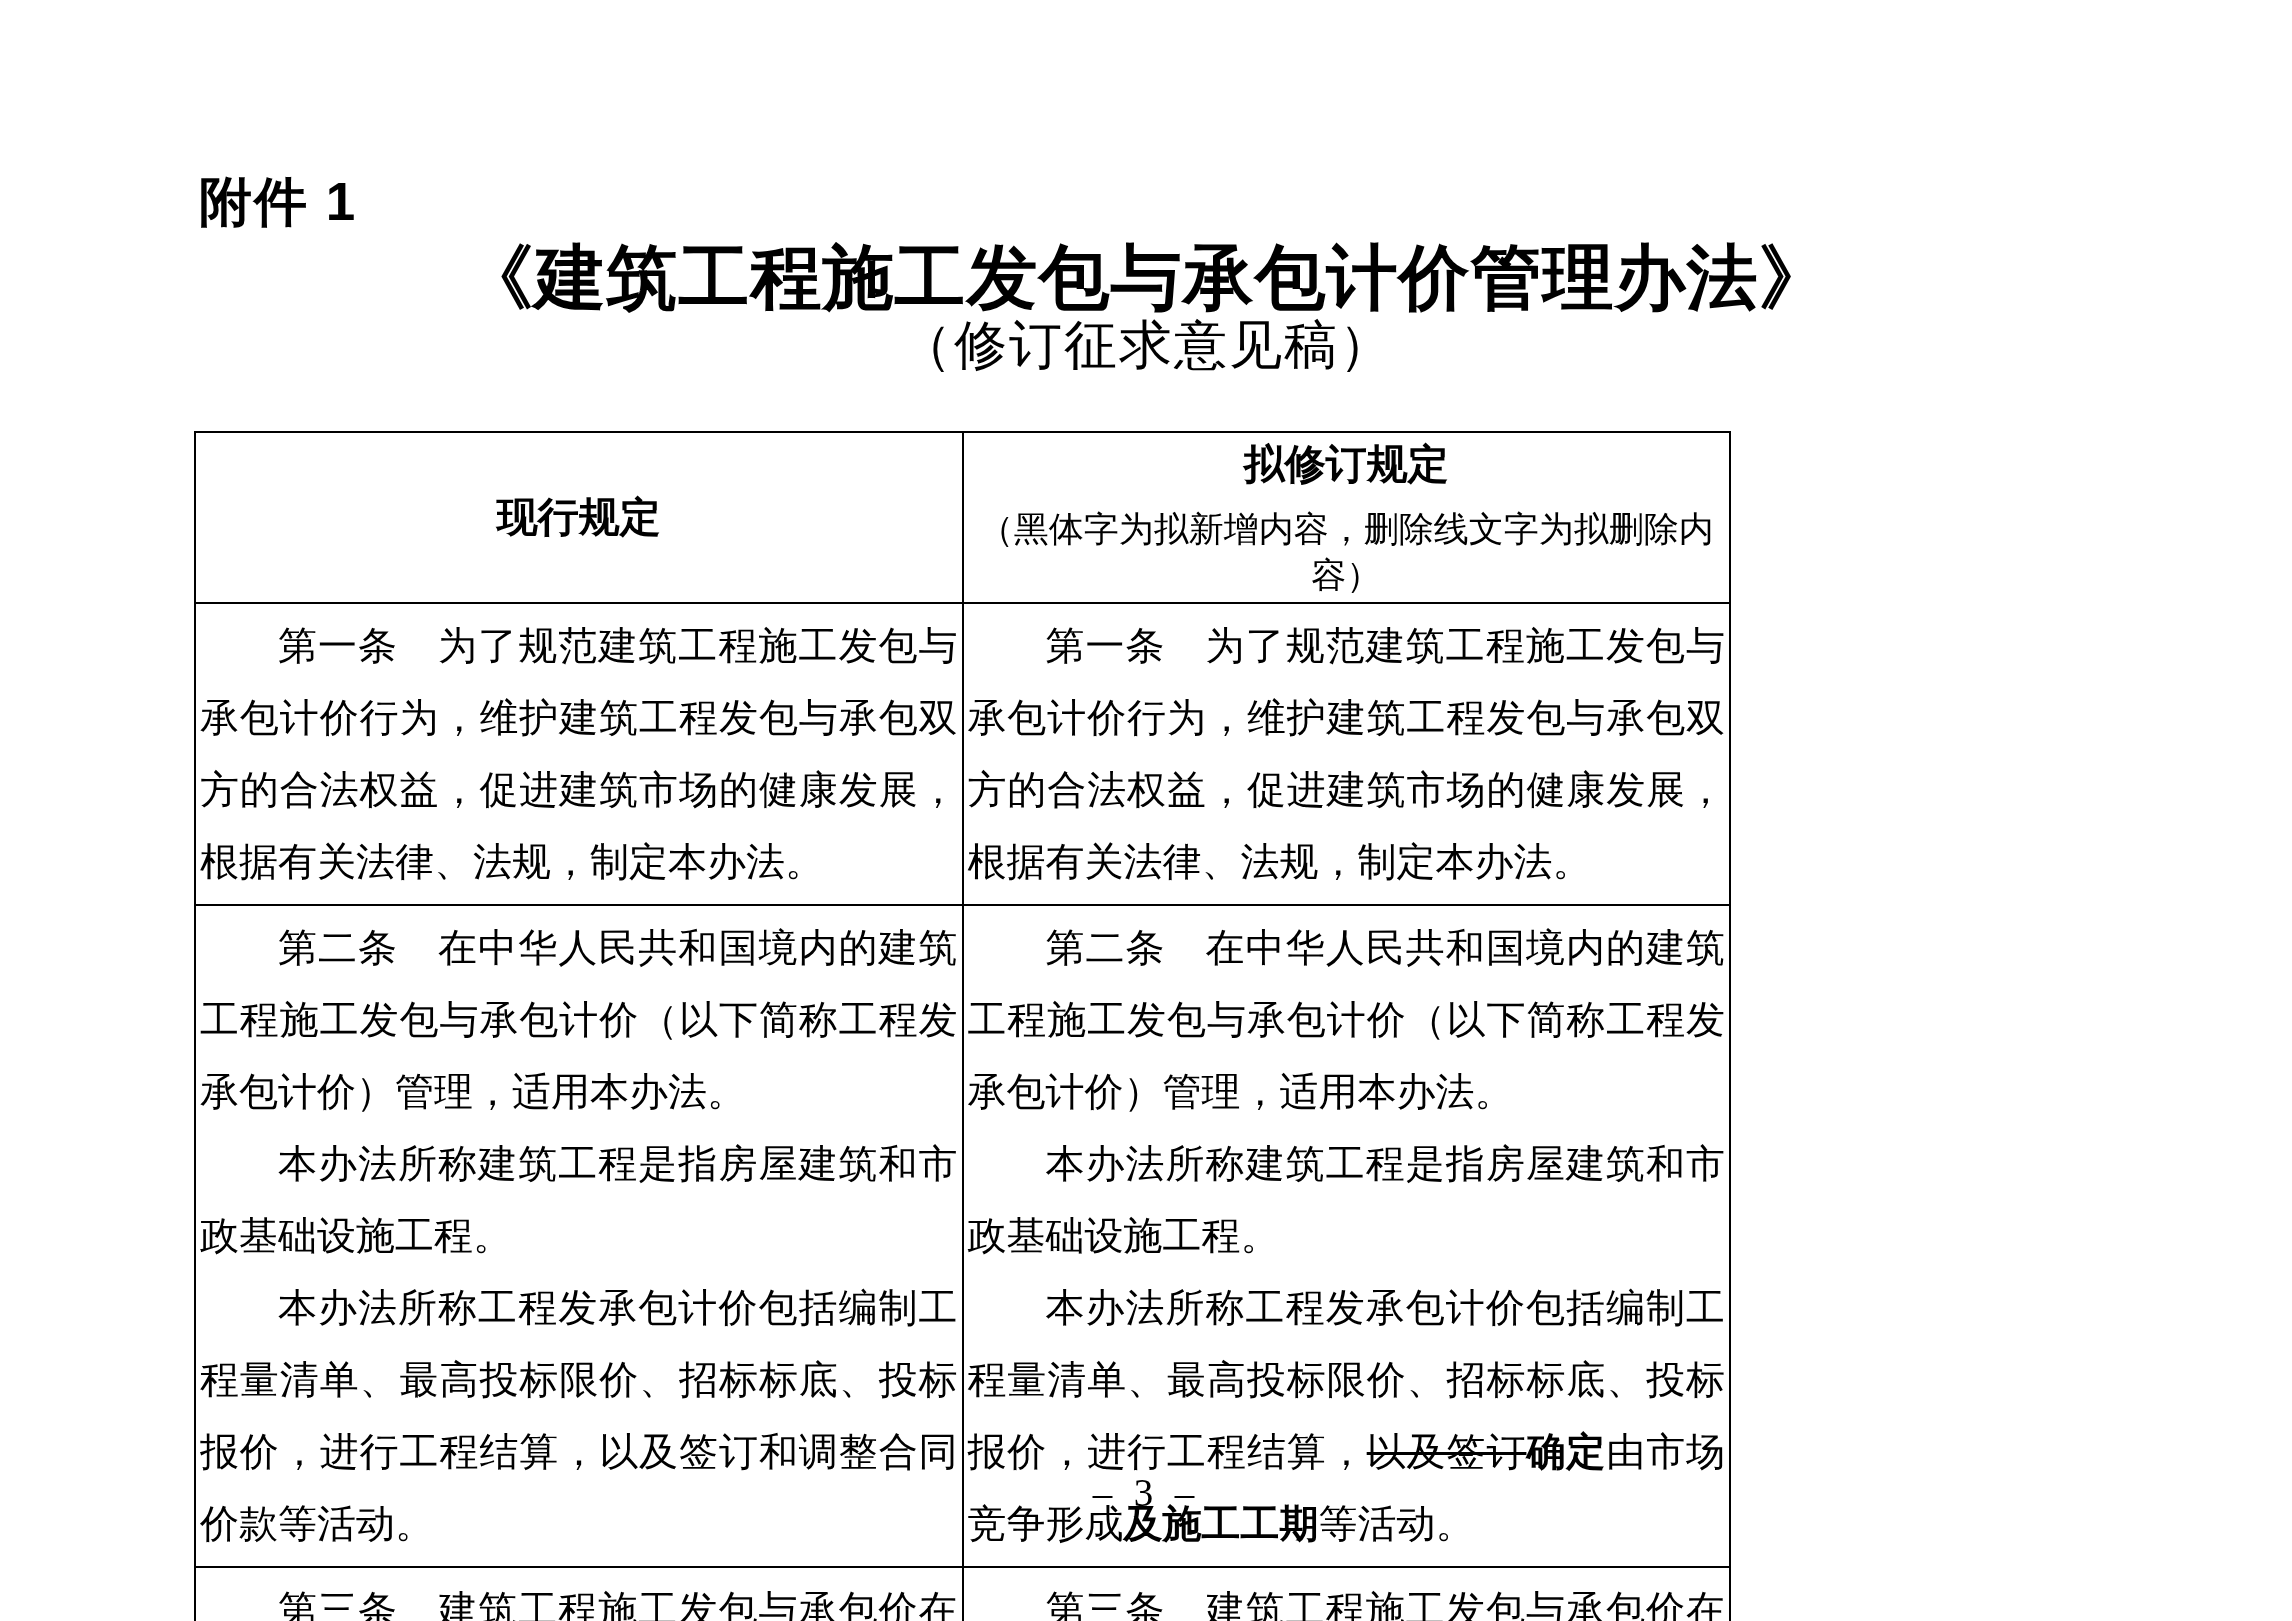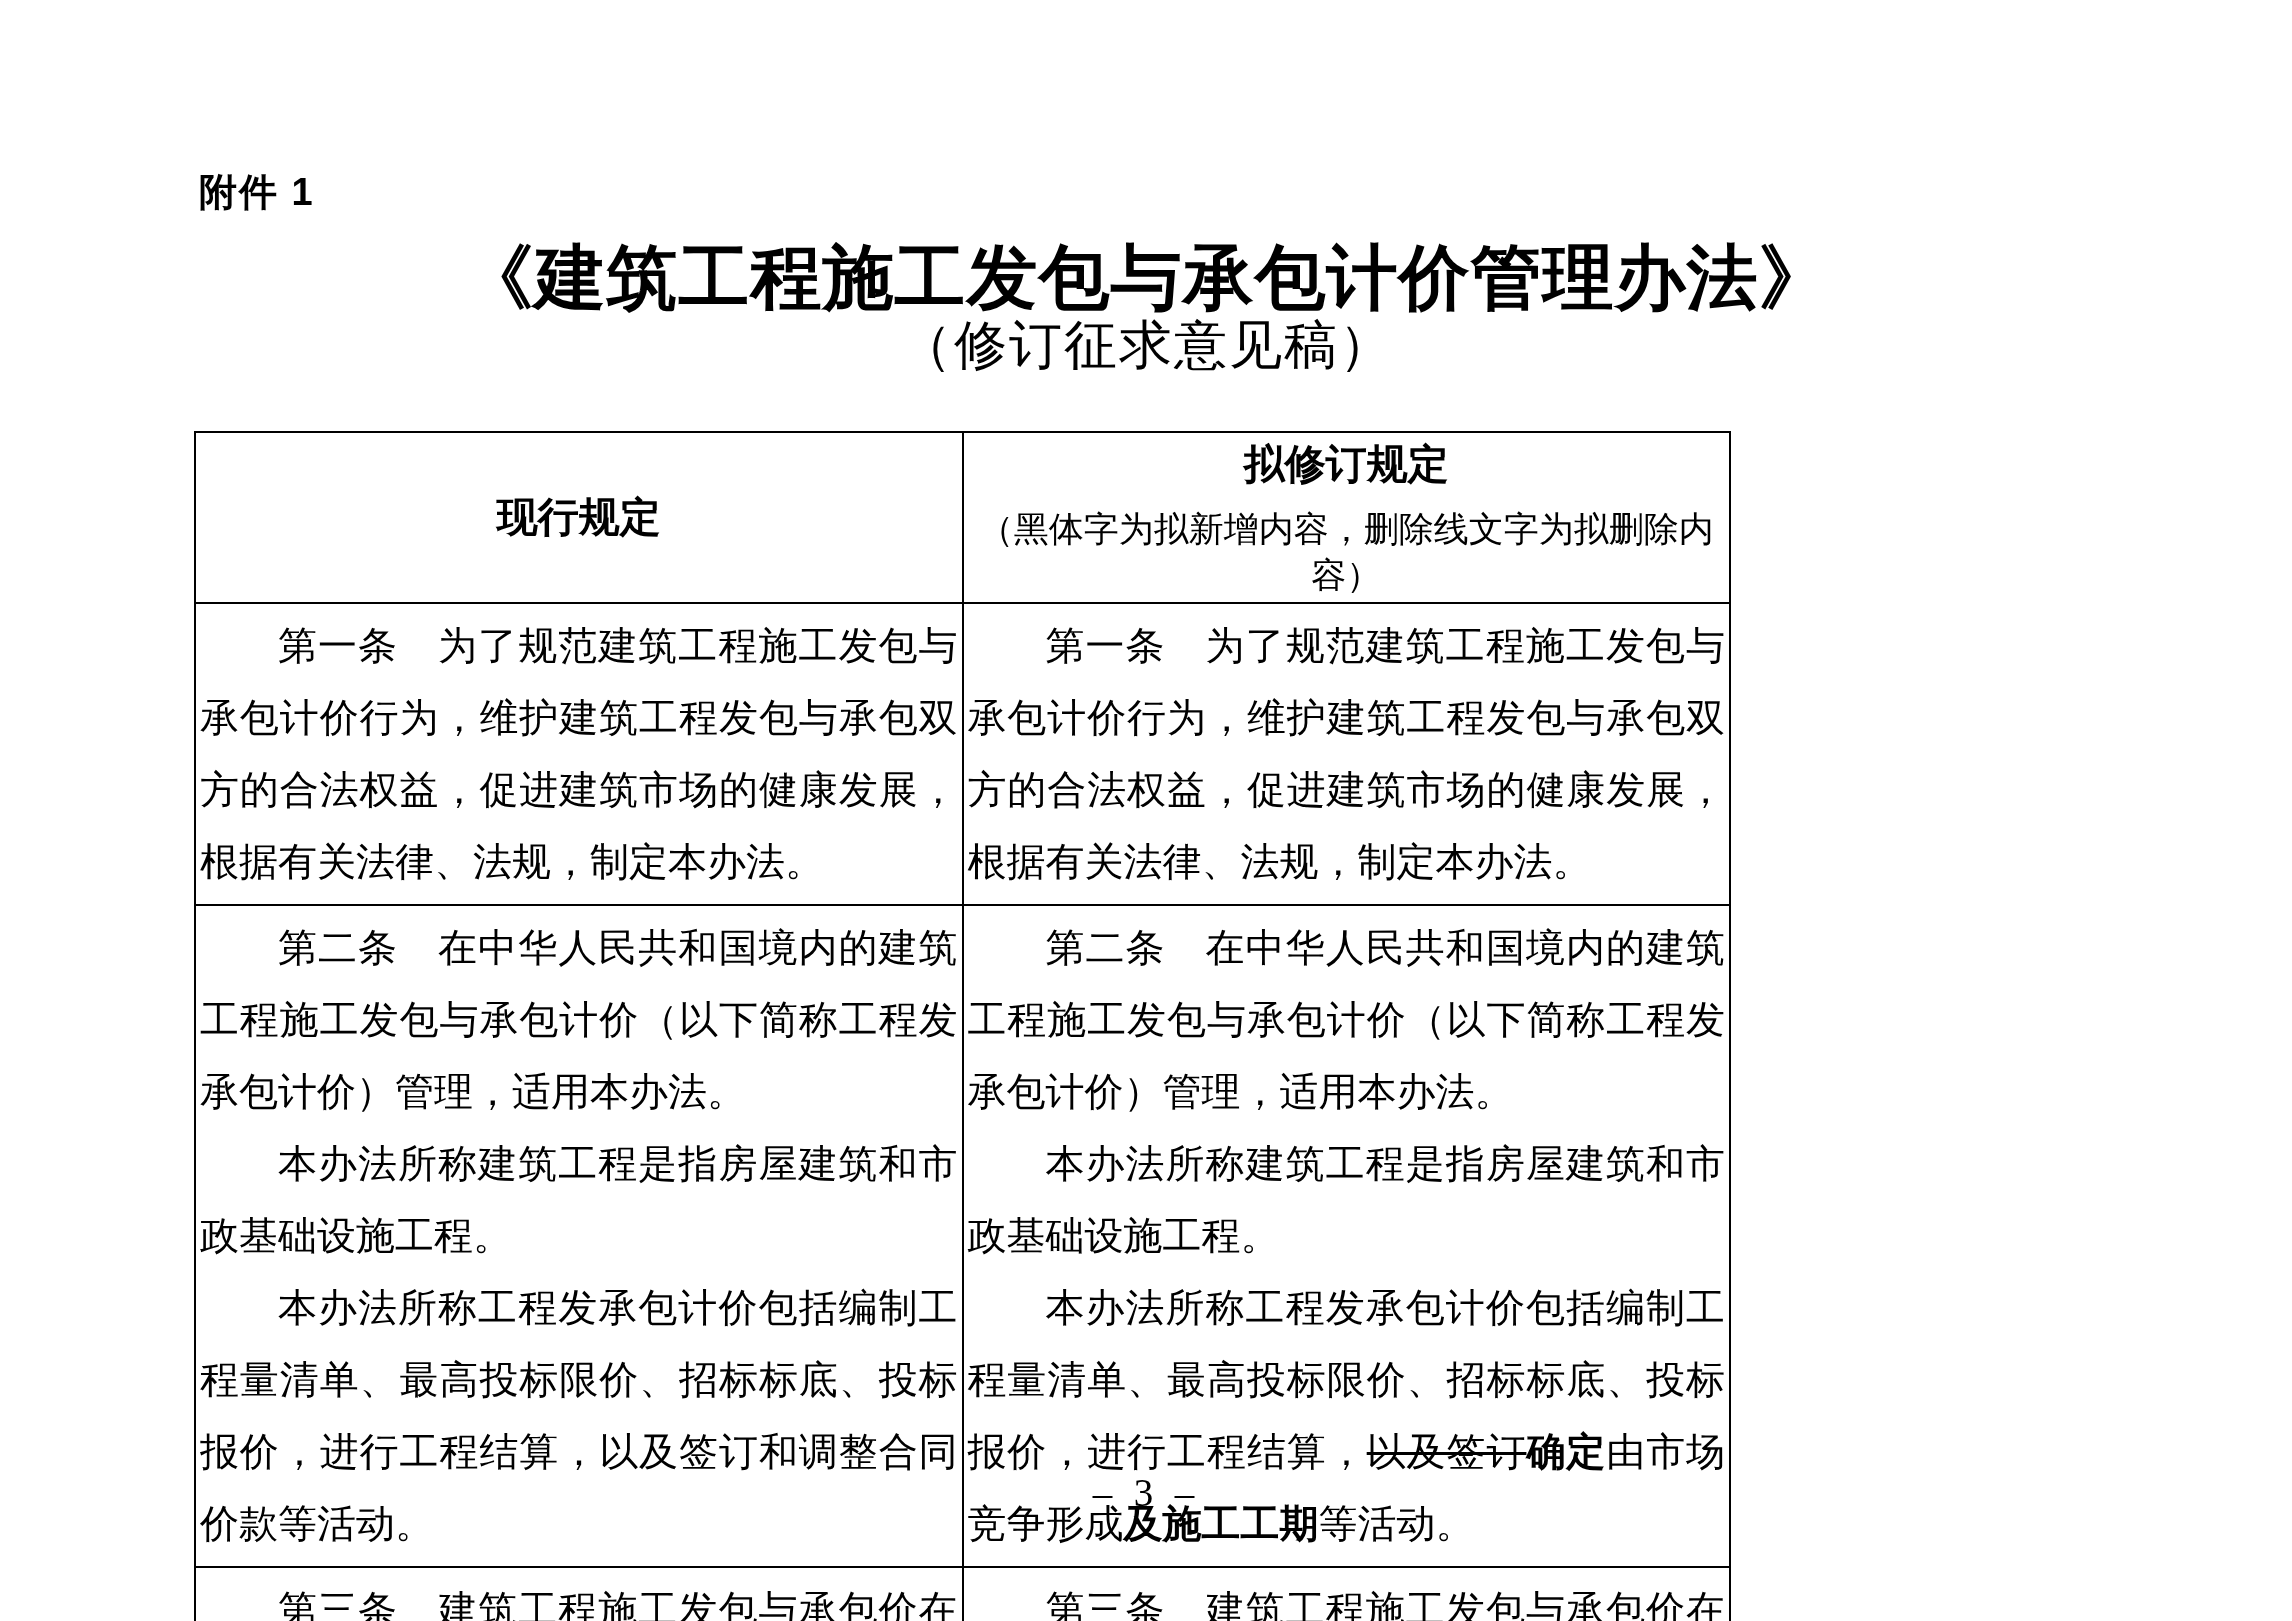--- a/index.html
+++ b/index.html
@@ -13,21 +13,21 @@
     position: relative;
     color: #000000;
     font-family: "Liberation Serif", serif;
   }
   .attachment {
     position: absolute;
     left: 199px;
     top: 167px;
     font-family: "Liberation Sans", sans-serif;
     font-weight: 700;
-    font-size: 38px;
+    font-size: 53px;
     letter-spacing: 2px;
   }
   .title {
     position: absolute;
     top: 231px;
     left: 0;
     width: 100%;
     margin: 0;
     text-align: center;
     font-family: Liberation Serif, serif;

